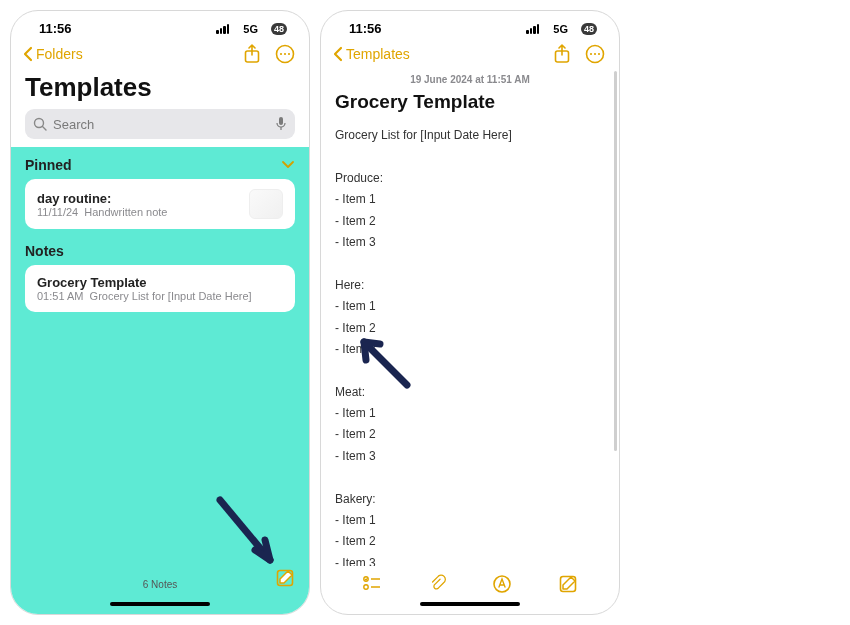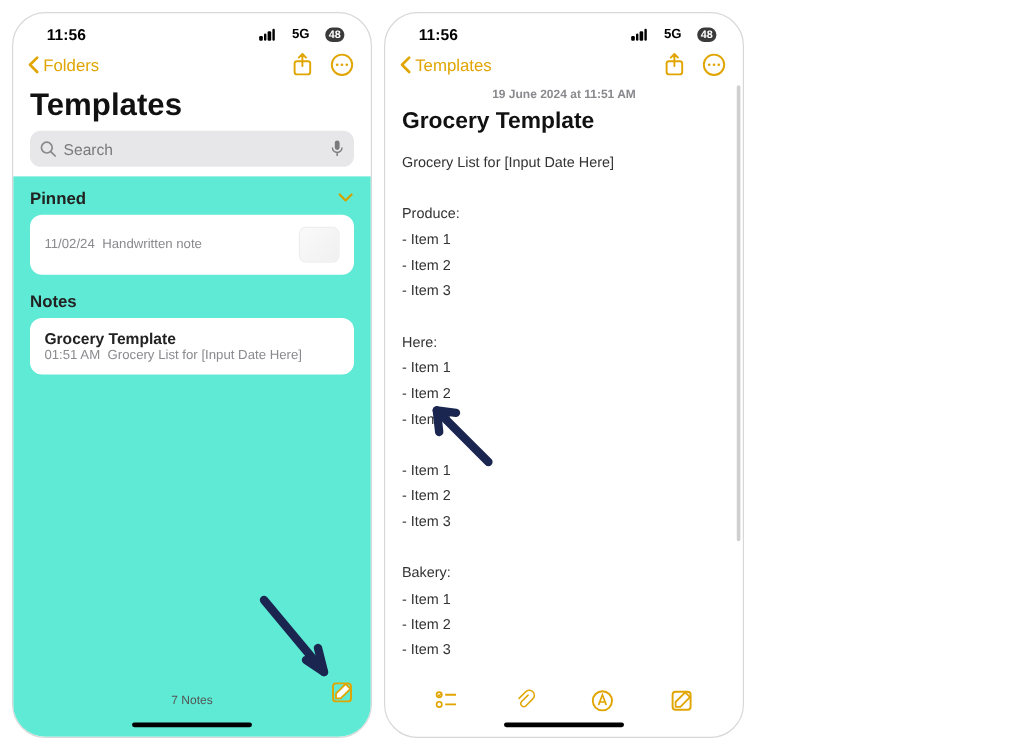--- a/index.html
+++ b/index.html
@@ -114,35 +114,36 @@
     </div>
     <div class="listbg">
       <div class="section-h">
         <span class="lbl">Pinned</span>
         <svg class="chev" width="14" height="10" viewBox="0 0 14 10">
             <path d="M2 2l5 5 5-5" stroke="#d3a200" stroke-width="1.8" fill="none" stroke-linecap="round" stroke-linejoin="round"></path>
           </svg>
       </div>
       <div class="card">
         <div class="txt">
-          <div class="line2"><span>11/02/24</span>&nbsp;&nbsp;<span>Handwritten note</span></div>
+          <div class="line1">day routine:</div>
+          <div class="line2"><span>11/11/24</span>&nbsp;&nbsp;<span>Handwritten note</span></div>
         </div>
         <div class="thumb"></div>
       </div>
       <div class="section-h" style="padding-top:4px">
         <span class="lbl">Notes</span>
       </div>
       <div class="card">
         <div class="txt">
           <div class="line1">Grocery Template</div>
           <div class="line2"><span>01:51 AM</span>&nbsp;&nbsp;<span>Grocery List for [Input Date Here]</span></div>
         </div>
       </div>
       <div class="footer-left">
-        <span>7 Notes</span>
+        <span>6 Notes</span>
         <span class="compose">
           <svg width="20" height="20" viewBox="0 0 20 20">
               <rect x="2.5" y="2.5" width="15" height="15" rx="2.5" stroke="#e0a500" stroke-width="1.6" fill="none"></rect>
               <path d="M13 3l4 4-8 8H5v-4z" fill="#fff" stroke="#e0a500" stroke-width="1.5" stroke-linejoin="round"></path>
             </svg>
         </span>
       </div>
       <div class="homebar"></div>
     </div>
   </div>
@@ -191,20 +192,21 @@
         <p>Produce:</p>
         <p>- Item 1</p>
         <p>- Item 2</p>
         <p>- Item 3</p>
         <p>&nbsp;</p>
         <p>Here:</p>
         <p>- Item 1</p>
         <p>- Item 2</p>
         <p>- Item 3</p>
         <p>&nbsp;</p>
+        <p>Meat:</p>
         <p>- Item 1</p>
         <p>- Item 2</p>
         <p>- Item 3</p>
         <p>&nbsp;</p>
         <p>Bakery:</p>
         <p>- Item 1</p>
         <p>- Item 2</p>
         <p>- Item 3</p>
       </div>
     <div class="scrollhint"></div>

